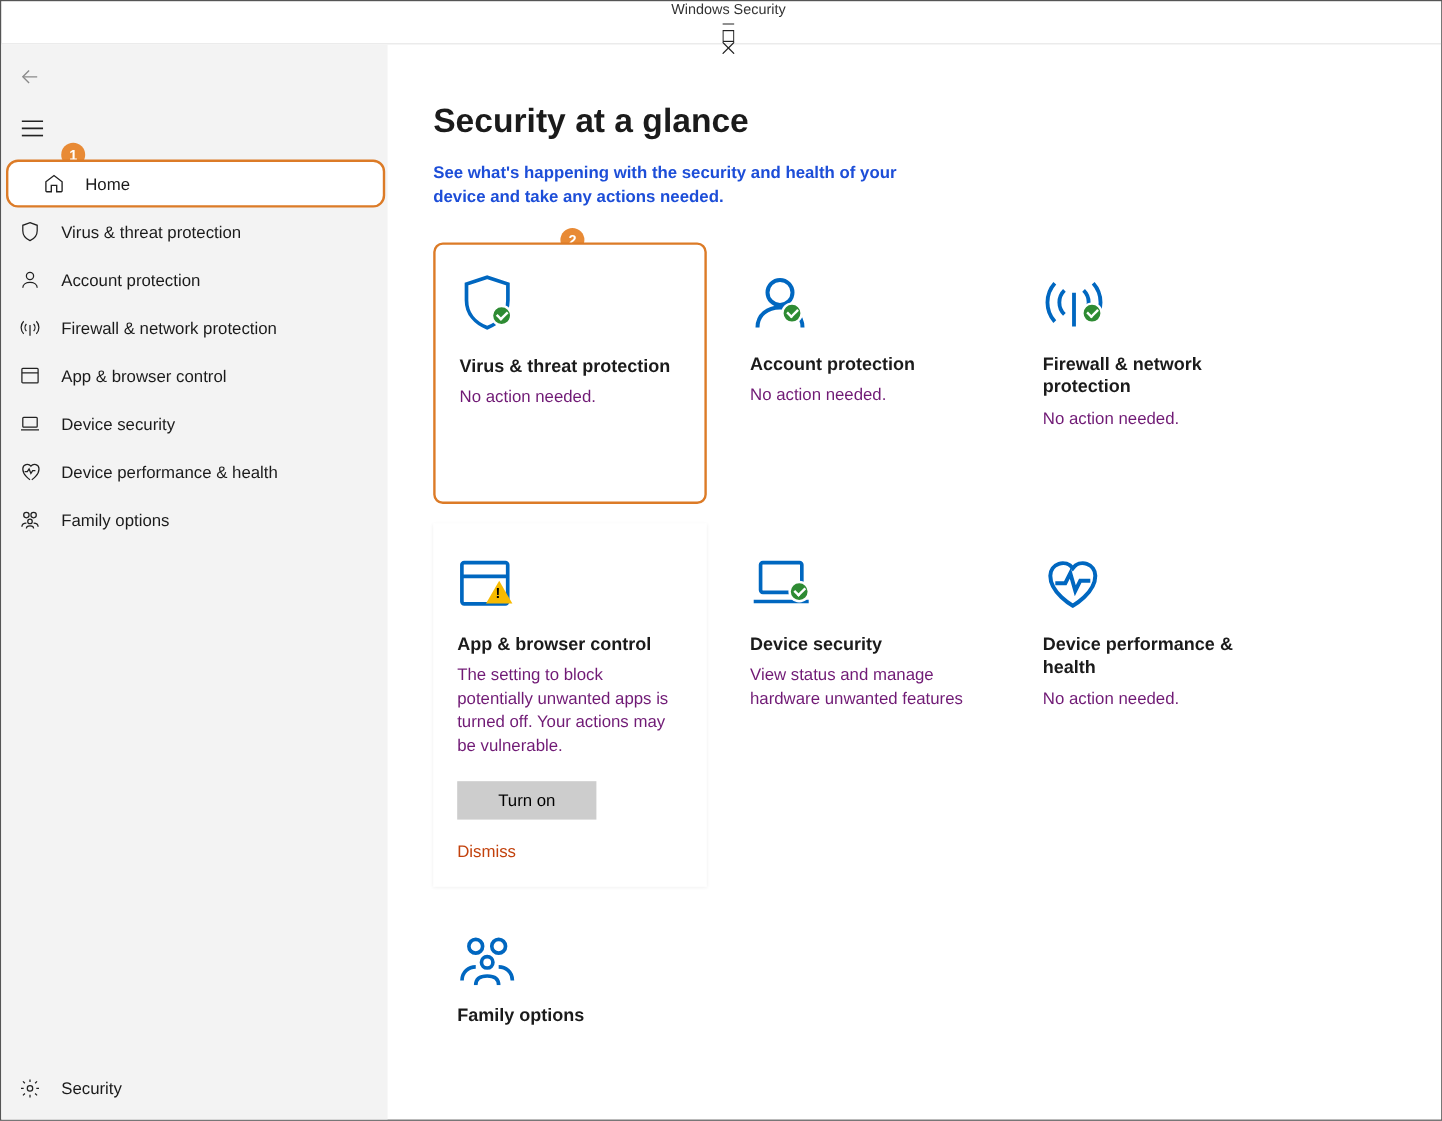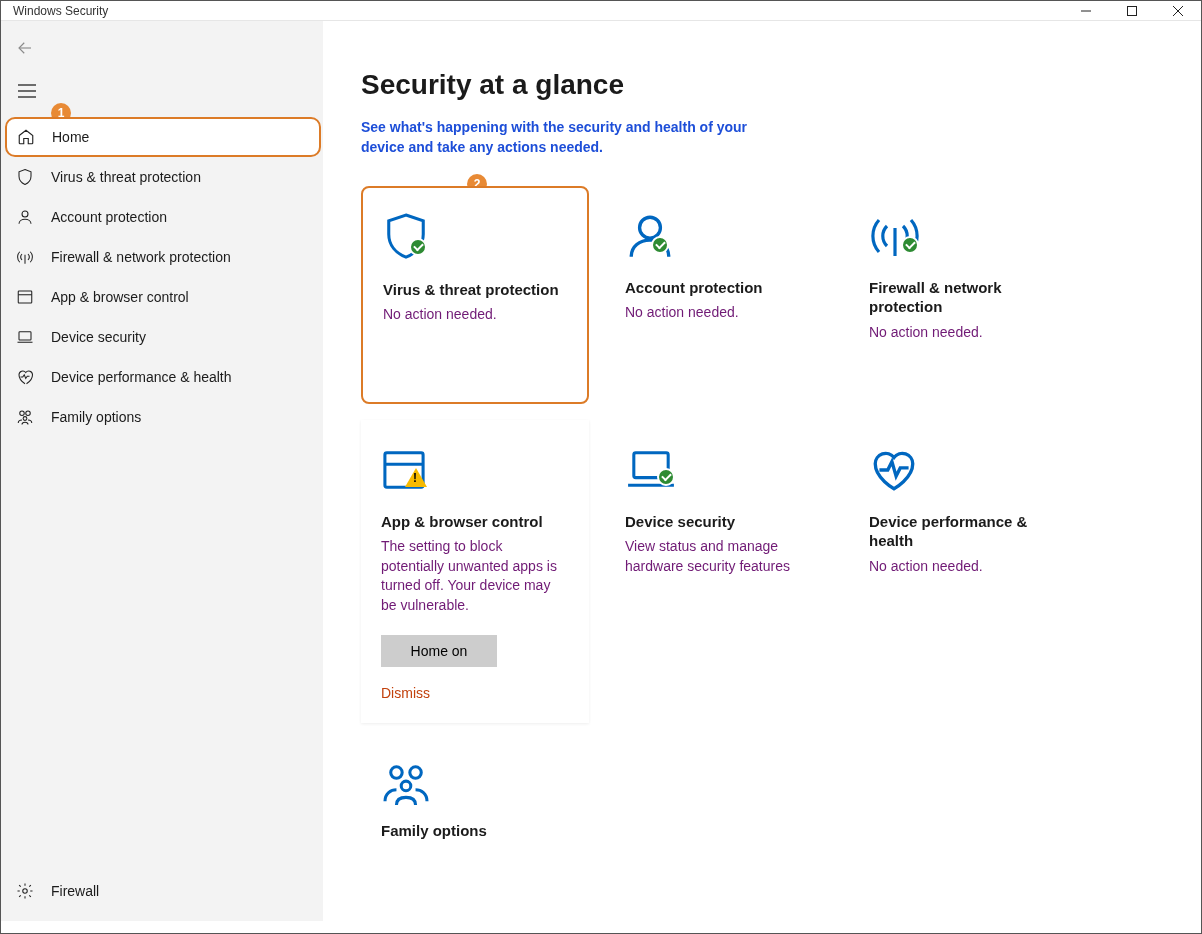--- a/index.html
+++ b/index.html
@@ -9,27 +9,28 @@
     color: #1b1b1b;
     background: #fff;
     width: 1202px;
     height: 934px;
     overflow: hidden;
     border: 1px solid #555;
     position: relative;
   }
   
   .titlebar {
-    height: 20px;
+    height: 36px;
     display: flex;
     align-items: center;
     padding-left: 12px;
     font-size: 12px;
     color: #333;
     border-bottom: 1px solid #e6e6e6;
+    flex-direction: column;
   }
   .titlebar .spacer { flex: 1; }
   .winbtn {
     width: 46px; height: 32px;
     display: flex; align-items: center; justify-content: center;
     font-family: inherit;
   }
   .winbtn svg { display:block; }
   
   .app {
@@ -62,21 +63,21 @@
     gap: 16px;
     cursor: default;
     position: relative;
     font-size: 14px;
   }
   .nav-item .nav-icon { width: 20px; display:flex; justify-content:center; }
   .nav-highlight {
     border: 2px solid #dc7b27;
     border-radius: 10px;
     background: #fff;
-    padding-left:9px;
+    padding-left:28px;
     margin: 0 2px 0 4px;
   }
   .nav-bottom {
     margin-top: auto;
     padding-bottom: 10px;
   }
   
   .badge {
     position: absolute;
     width: 20px; height: 20px;
@@ -309,21 +310,21 @@
     </div>
 
     <div class="nav-bottom">
       <div class="nav-item">
         <span class="nav-icon">
           <svg width="18" height="18" viewBox="0 0 24 24" fill="none" stroke="#222" stroke-width="1.4">
               <circle cx="12" cy="12" r="3"></circle>
               <path d="M12 2v3M12 19v3M4.2 4.2l2.1 2.1M17.7 17.7l2.1 2.1M2 12h3M19 12h3M4.2 19.8l2.1-2.1M17.7 6.3l2.1-2.1"></path>
             </svg>
         </span>
-        <span>Firewall</span>
+        <span>Security</span>
       </div>
     </div>
   </div>
 
   <div class="content">
     <h1 class="page-title">Security at a glance</h1>
     <p class="page-sub">See what's happening with the security and health of your device and take any actions needed.</p>
 
     <div class="tiles">
 
@@ -367,35 +368,35 @@
 
       <div class="tile tile-shadow" style="min-height:290px;">
         <div class="tile-icon">
           <svg width="46" height="42" viewBox="0 0 24 22" fill="none" stroke="#0067c0" stroke-width="1.6">
               <rect x="2" y="2" width="20" height="18" rx="1"></rect>
               <line x1="2" y1="8" x2="22" y2="8"></line>
             </svg>
           <span class="status-warn"></span>
         </div>
         <div class="tile-title">App &amp; browser control</div>
-        <div class="tile-desc">The setting to block potentially unwanted apps is turned off. Your device may be vulnerable.</div>
-        <button class="action-btn">Home on</button>
+        <div class="tile-desc">The setting to block potentially unwanted apps is turned off. Your actions may be vulnerable.</div>
+        <button class="action-btn">Turn on</button>
         <span class="dismiss-link">Dismiss</span>
       </div>
 
       <div class="tile">
         <div class="tile-icon">
           <svg width="52" height="42" viewBox="0 0 26 22" fill="none" stroke="#0067c0" stroke-width="1.6">
               <rect x="4" y="2" width="18" height="13" rx="1"></rect>
               <line x1="1" y1="19" x2="25" y2="19"></line>
             </svg>
           <span class="status-check" style="left:32px;top:26px;"></span>
         </div>
         <div class="tile-title">Device security</div>
-        <div class="tile-desc">View status and manage hardware security features</div>
+        <div class="tile-desc">View status and manage hardware unwanted features</div>
       </div>
 
       <div class="tile">
         <div class="tile-icon">
           <svg width="50" height="46" viewBox="0 0 24 22" fill="none" stroke="#0067c0" stroke-width="1.6">
               <path d="M12 20s-9-5-9-12a5 5 0 019-3 5 5 0 019 3c0 7-9 12-9 12z"></path>
               <path d="M5 11h4l2-4 2 7 2-4h4"></path>
             </svg>
         </div>
         <div class="tile-title">Device performance &amp; health</div>

